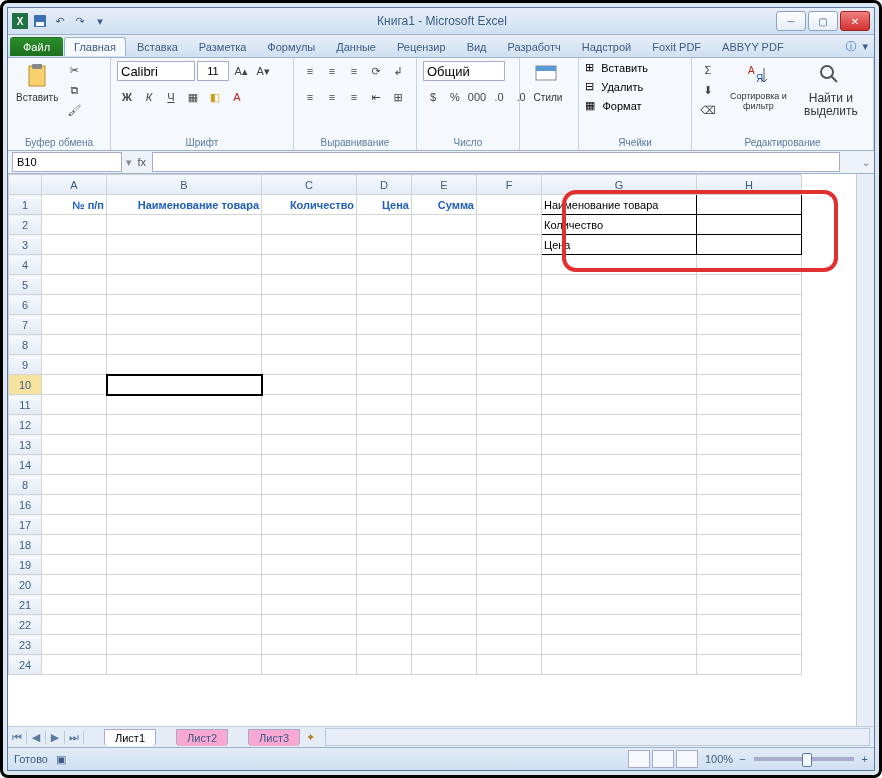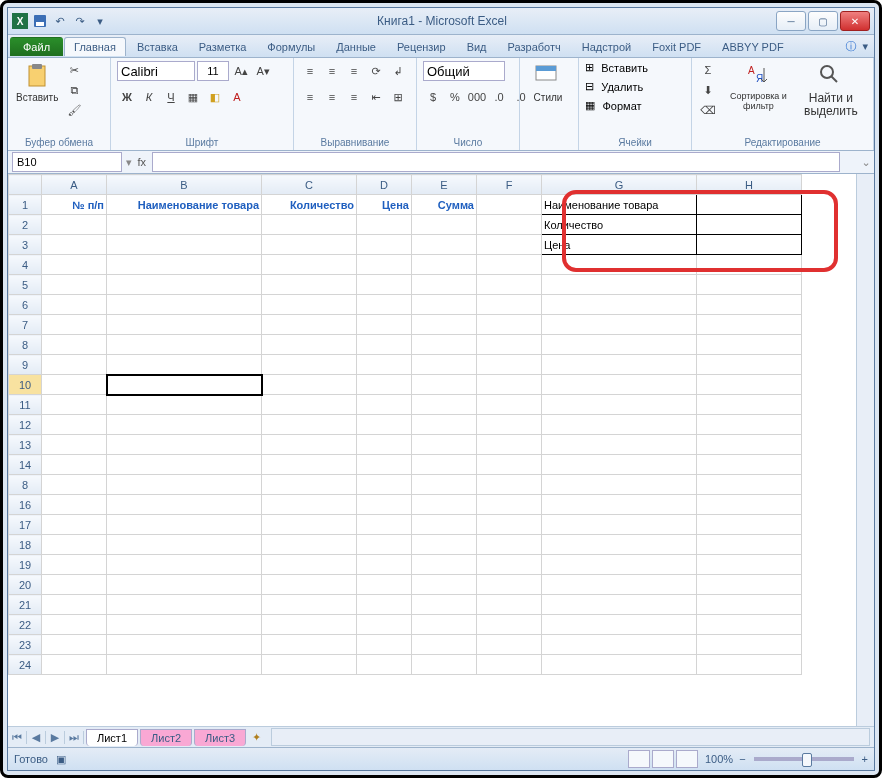--- a/index.html
+++ b/index.html
@@ -47,21 +47,21 @@
 .sheet th.sel{background:#f8e2a0}
 .sheet td.header-cell{color:#1f5fbf;font-weight:bold;text-align:right}
 .sheet td.sel{outline:2px solid #000;outline-offset:-1px;background:#fff}
 .vscroll{width:17px;background:#e8eef7;border-left:1px solid #bcd}
 
 .overlay-box{position:absolute;border:4px solid #e03030;border-radius:14px;pointer-events:none}
 
 .sheetrow{height:20px;background:#e4ecf6;border-top:1px solid #bcd;display:flex;align-items:center;font-size:11px}
 .sheetnav{display:flex}
 .sheetnav div{width:18px;text-align:center;color:#5a7aa0;border-right:1px solid #bcd}
-.sheettab{padding:2px 10px;background:#fff;border:1px solid #aac;border-bottom:none;margin-left:2px;border-radius:0 0 4px 4px}
+.sheettab{padding:2px 10px;background:#fff;border:1px solid #aac;border-bottom:none;margin-left:20px;border-radius:0 0 4px 4px}
 .sheettab.inactive{background:#f9a8d4;color:#3b5c84}
 .hscroll{flex:1;height:16px;background:#e8eef7;margin:0 4px;border:1px solid #bcd;position:relative}
 
 .status{height:22px;background:linear-gradient(#e4ecf6,#cfe0f2);border-top:1px solid #9db3cc;display:flex;align-items:center;padding:0 6px;font-size:11px;color:#3b5c84}
 .status .spacer{flex:1}
 .viewbtn{width:20px;height:16px;border:1px solid #aac;margin:0 1px;background:#f5f8fc}
 .zoom-slider{width:100px;height:4px;background:#aac;margin:0 8px;position:relative}
 .zoom-slider::after{content:"";position:absolute;left:48%;top:-4px;width:8px;height:12px;background:#f5f8fc;border:1px solid #5a7aa0;border-radius:2px}
 svg{display:block}
 </style>

